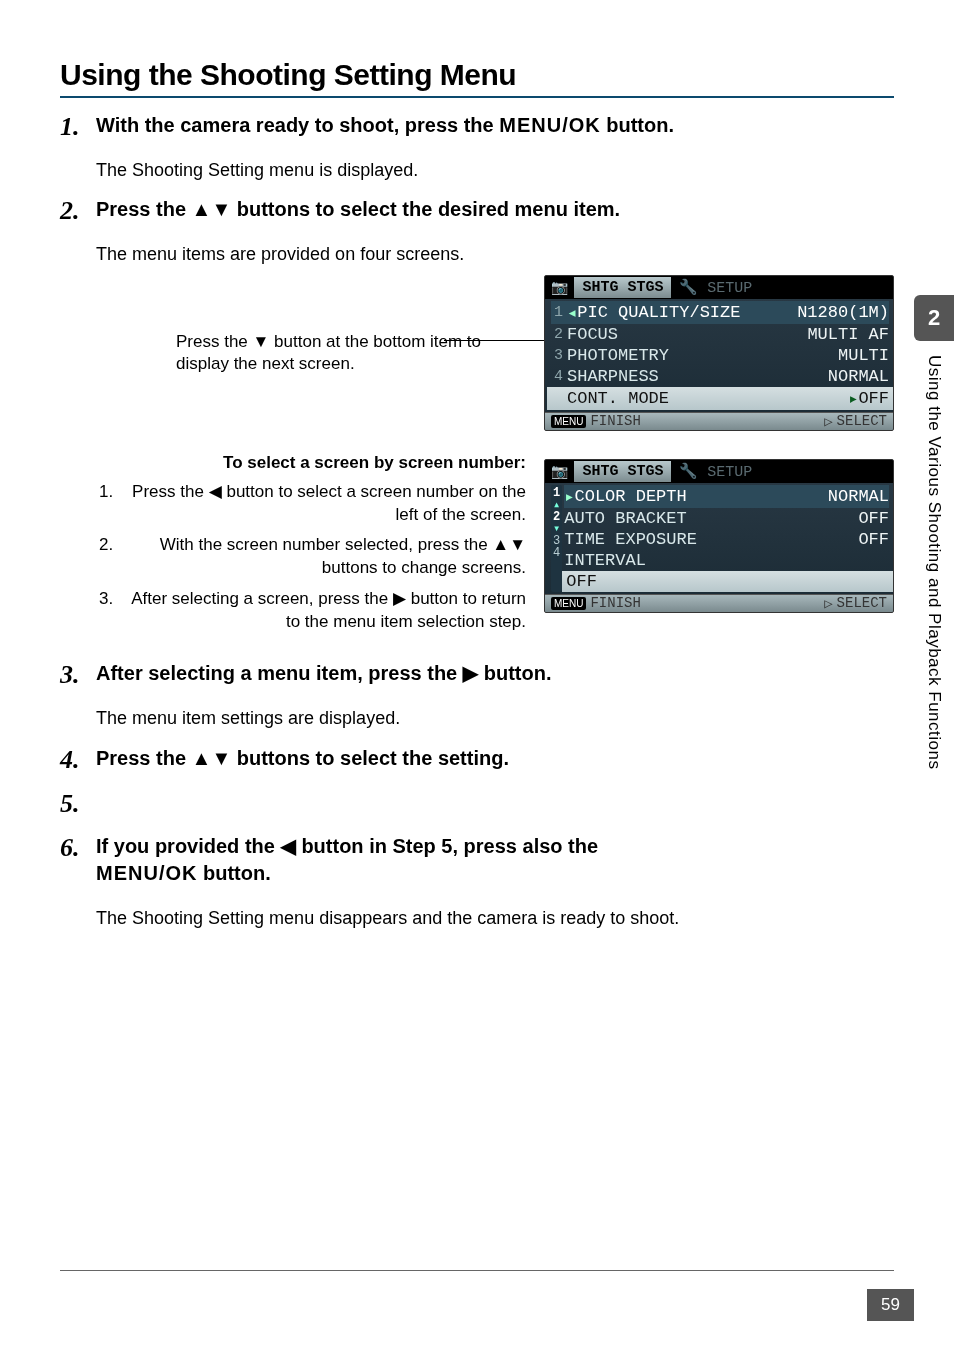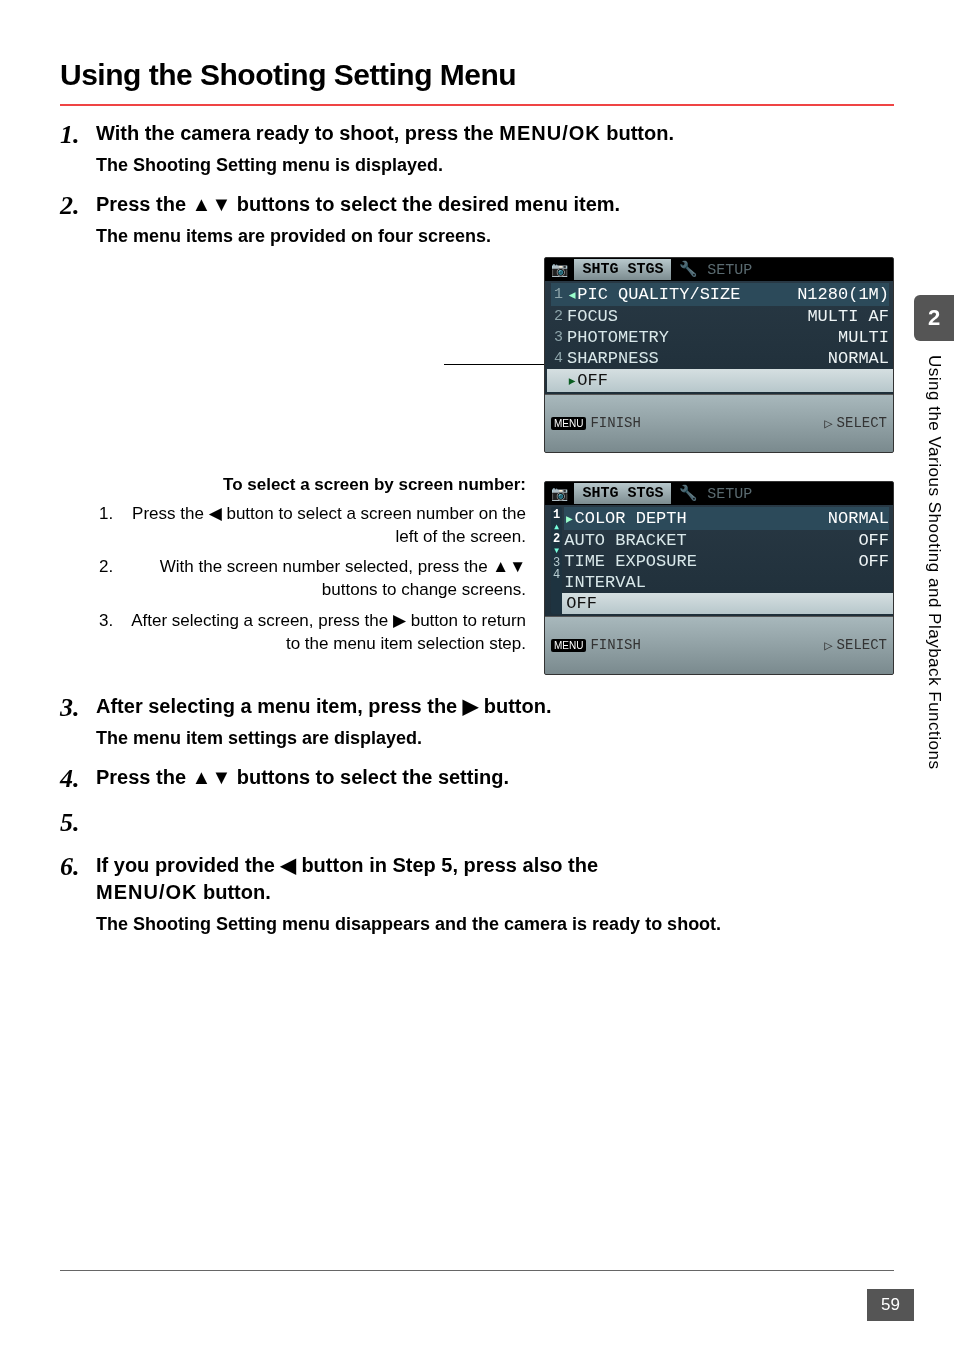--- a/index.html
+++ b/index.html
@@ -14,22 +14,22 @@
     position: relative;
   }
   .page {
     padding: 40px 60px 0 60px;
   }
   h1.main-title {
     font-family: "Arial Black", Arial, sans-serif;
     font-size: 30px;
     font-weight: 900;
     margin: 18px 0 6px 0;
-    border-bottom: 2px solid #ef4444;
-    padding-bottom: 12px;
+    border-bottom: 2px solid #0c4a6e;
+    padding-bottom: 4px;
     letter-spacing: -0.5px;
   }
   .step {
     margin-top: 14px;
     display: flex;
     align-items: flex-start;
   }
   .step-num {
     font-family: "Times New Roman", serif;
     font-style: italic;
@@ -40,23 +40,22 @@
     color: #000;
   }
   .step-body { flex: 1; }
   .step-title {
     font-size: 20px;
     font-weight: bold;
     line-height: 1.35;
   }
   .step-desc {
     font-size: 18px;
-    margin-top: 6px;
+    margin-top: 19px;
     line-height: 1.35;
-    font-weight: bold;
   }
   .inline-glyph {
     display: inline-block;
     font-family: Arial, sans-serif;
   }
   .screenshot-row {
     display: flex;
     align-items: center;
     margin-top: 8px;
     padding-left: 36px;
@@ -116,21 +115,21 @@
   }
   .lcd .row .lbl { flex: 1; white-space: nowrap; }
   .lcd .row .val { color: #eef4f5; white-space: nowrap; }
   .lcd .row.hl .lbl, .lcd .row.hl .val { color: #fff; }
   .lcd .row.hl { background: #2c4a5a; }
   .lcd .footer {
     background: linear-gradient(#a8b8bc,#7a8a8e);
     color: #333;
     font-size: 14px;
     display: flex;
-    padding: 20px 6px;
+    padding: 0 6px;
     border-top: 1px solid #555;
     gap: 17px;
   }
   .lcd .footer .f-left { flex:1; display:flex; align-items:center; gap:4px; }
   .lcd .footer .f-right { display:flex; align-items:center; gap:4px; }
   .menu-chip {
     background:#000; color:#fff; font-size:10px; padding:1px 3px; border-radius:2px;
     font-family: Arial, sans-serif;
   }
   .sub-block {
@@ -226,20 +225,21 @@
     <div class="step-num">2.</div>
     <div class="step-body">
       <div class="step-title">Press the ▲▼ buttons to select the desired menu item.</div>
       <div class="step-desc">The menu items are provided on four screens.</div>
     </div>
   </div>
 
   <div class="screenshot-row">
     <div class="caption-left" style="padding-left:80px; padding-right:30px; position:relative;">
       <div style="position:absolute; top:9px; right:-10px; height:1px; width:110px; background:#000;"></div>
+      <span>Press the ▼ button at the bottom item to display the next screen.</span>
     </div>
     <div class="lcd">
       <div class="tabbar">
         <span class="cam-ic">📷</span>
         <span class="tab-active">SHTG STGS</span>
         <span class="tab-inactive"><span style="opacity:.6">🔧 </span><span>SETUP</span></span>
       </div>
       <div class="rows">
         <div class="row hl">
             <span class="idx">1</span>
@@ -257,20 +257,21 @@
             <span class="lbl">PHOTOMETRY</span>
             <span class="val">MULTI</span>
           </div>
         <div class="row">
             <span class="idx">4</span>
             <span class="lbl">SHARPNESS</span>
             <span class="val">NORMAL</span>
           </div>
         <div class="row" style="background:linear-gradient(#d5dfe1,#b7c7cb);color:#111;margin:0 -4px;padding:1px 4px;">
             <span class="idx"></span>
+            <span class="lbl" style="color:#111;">CONT. MODE</span>
             <span style="color:#0a5c20;">▸ </span>
             <span class="val" style="color:#111;">OFF</span>
           </div>
       </div>
       <div class="footer">
         <div class="f-left">
             <span class="menu-chip">MENU</span>
             <span>FINISH</span>
           </div>
         <div class="f-right">

